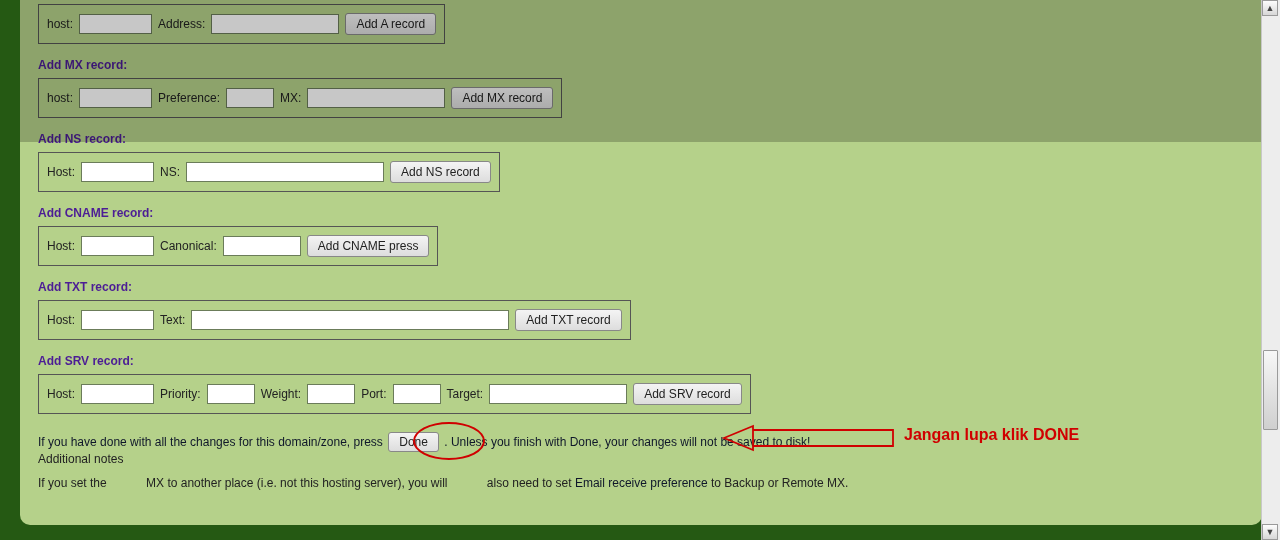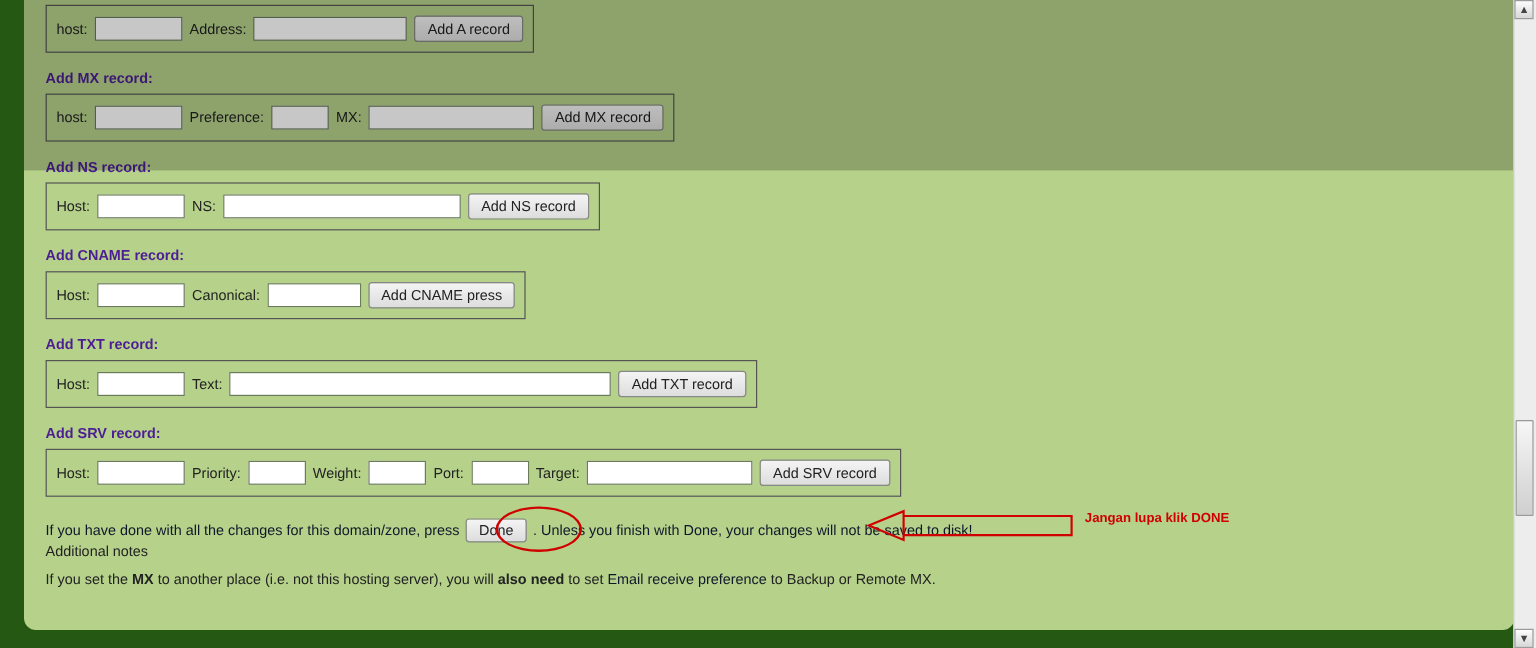--- a/index.html
+++ b/index.html
@@ -101,30 +101,30 @@
     left: 680px;
     top: -12px;
     pointer-events: none;
   }
   .arrow-text {
     position: absolute;
     left: 866px;
     top: -6px;
     color: #d00000;
     font-weight: bold;
-    font-size: 11px;
+    font-size: 16px;
   }
   .notes-title {
     color: #222;
   }
   .notes-body {
     margin-top: 10px;
     color: #222;
   }
-  .notes-body b { font-weight: bold; }
+  .notes-body b { font-weight: normal; margin-left: 36px; }
   .notes-body a { color: #0f172a; text-decoration: none; }
   .topbox { margin-top: 4px; }
 
   .scrollbar {
     position: absolute;
     right: 0;
     top: 0;
     width: 18px;
     height: 100%;
     background: #ededed;

